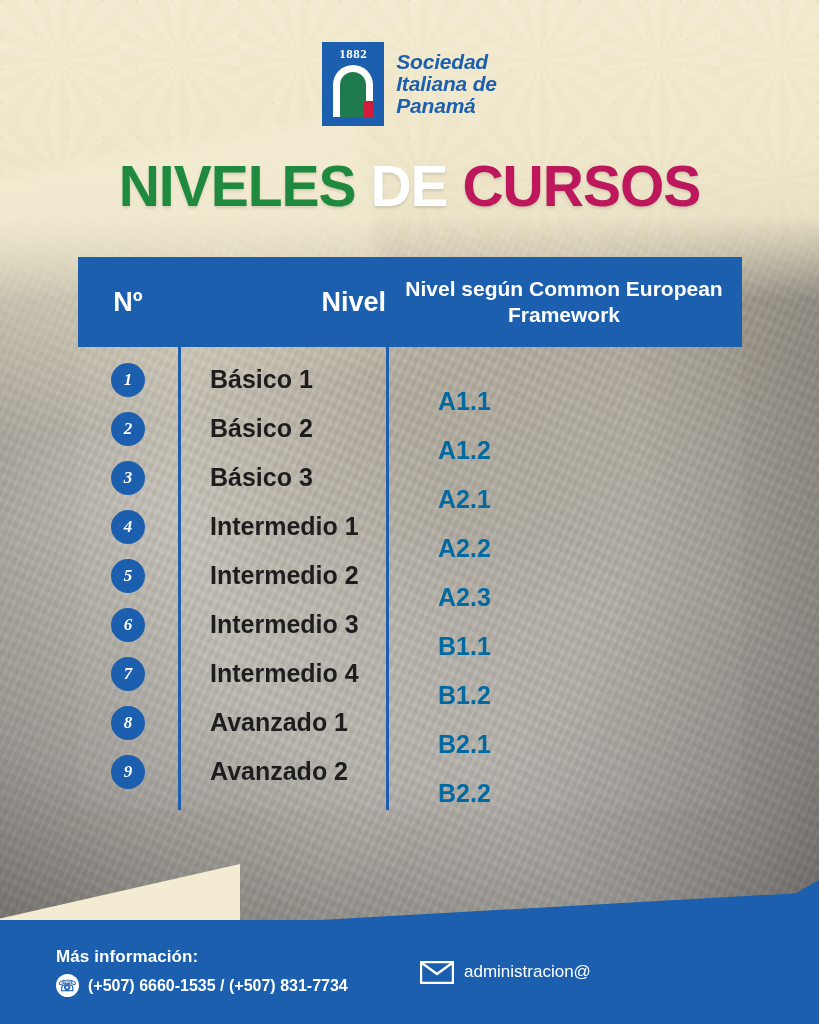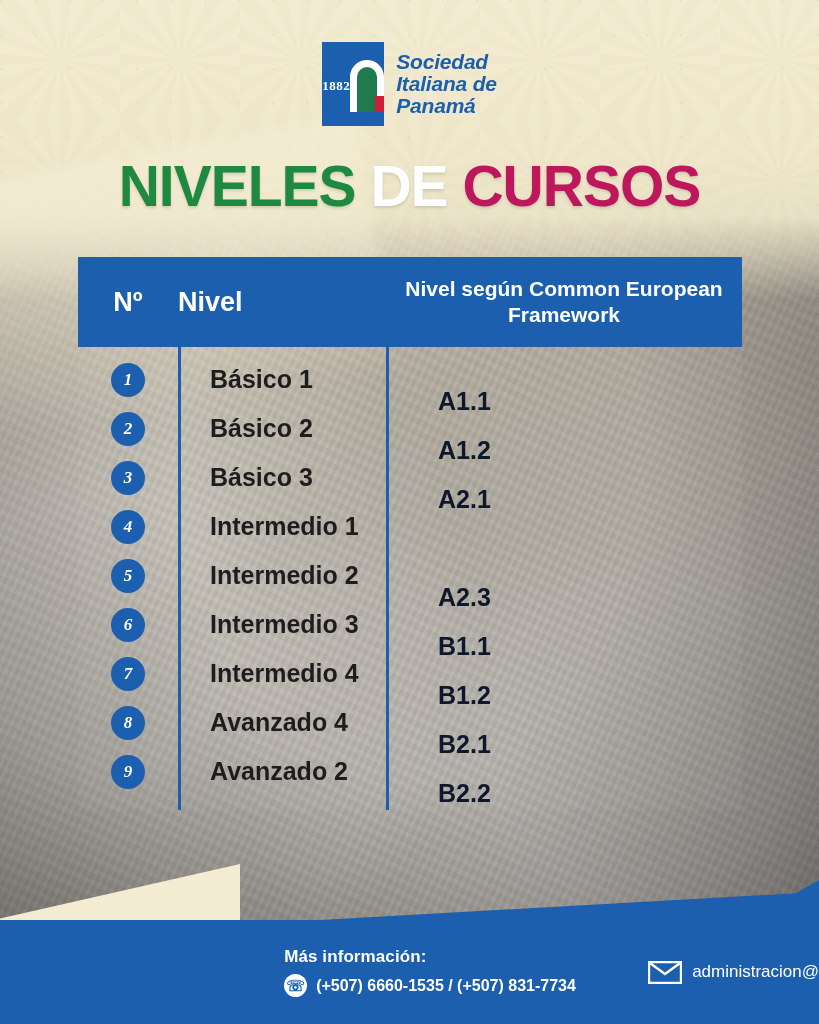--- a/index.html
+++ b/index.html
@@ -78,21 +78,21 @@
     display: flex;
     justify-content: center;
     align-items: center;
     gap: 12px;
   }
   .logo-mark {
     position: relative;
     width: 62px; height: 84px;
     background: #1b5fae;
     display: flex;
-    flex-direction: row;
+    flex-direction: column;
     align-items: center;
   }
   .logo-year {
     color: #fff;
     font-size: 13px;
     font-weight: bold;
     letter-spacing: .5px;
     margin-top: 4px;
     font-family: "Liberation Serif", serif;
   }
@@ -155,21 +155,21 @@
   }
   .c-num   { width: 100px; text-align: center; flex: 0 0 100px; }
   .c-lvl   { width: 208px; flex: 0 0 208px; }
   .c-cef   { flex: 1 1 auto; }
 
   .card-head .c-num,
   .card-head .c-lvl {
     font-size: 27px;
     font-weight: bold;
   }
-  .card-head .c-lvl { text-align: left; }
+  .card-head .c-lvl { text-align: right; }
   .card-head .c-cef {
     font-size: 21px;
     font-weight: bold;
     text-align: center;
     line-height: 1.25;
     padding: 0 10px;
   }
 
   .card-body {
     position: relative;
@@ -217,21 +217,21 @@
     font-size: 25px;
     font-weight: bold;
     color: #1d1d1d;
     white-space: nowrap;
   }
   .cef-cell {
     flex: 1 1 auto;
     padding-left: 52px;
     font-size: 25px;
     font-weight: bold;
-    color: #0f172a;
+    color: #0369a1;
     margin-top: 44px;
   }
 
   
   .footer-shape {
     position: absolute;
     left: 0; right: 0; bottom: 0;
     height: 160px;
   }
   .footer-cream {
@@ -262,21 +262,20 @@
     clip-path: polygon(100% 0, 100% 100%, 0 100%);
   }
 
   .footer-content {
     position: absolute;
     left: 0; right: 0; bottom: 0;
     height: 104px;
     display: flex;
     align-items: center;
     color: #fff;
-    justify-content: flex-end;
   }
   .f-left {
     width: 420px;
     padding-left: 56px;
   }
   .f-label {
     font-size: 17px;
     font-weight: bold;
     margin-bottom: 7px;
     letter-spacing: .1px;
@@ -372,20 +371,21 @@
             <span class="badge">3</span>
           </div>
           <div class="lvl-cell">Básico 3</div>
           <div class="cef-cell">A2.1</div>
         </div>
         <div class="row">
           <div class="badge-cell">
             <span class="badge">4</span>
           </div>
           <div class="lvl-cell">Intermedio 1</div>
+          <div class="cef-cell">A2.2</div>
         </div>
         <div class="row">
           <div class="badge-cell">
             <span class="badge">5</span>
           </div>
           <div class="lvl-cell">Intermedio 2</div>
           <div class="cef-cell">A2.3</div>
         </div>
         <div class="row">
           <div class="badge-cell">
@@ -398,21 +398,21 @@
           <div class="badge-cell">
             <span class="badge">7</span>
           </div>
           <div class="lvl-cell">Intermedio 4</div>
           <div class="cef-cell">B1.2</div>
         </div>
         <div class="row">
           <div class="badge-cell">
             <span class="badge">8</span>
           </div>
-          <div class="lvl-cell">Avanzado 4</div>
+          <div class="lvl-cell">Avanzado 1</div>
           <div class="cef-cell">B2.1</div>
         </div>
         <div class="row">
           <div class="badge-cell">
             <span class="badge">9</span>
           </div>
           <div class="lvl-cell">Avanzado 2</div>
           <div class="cef-cell">B2.2</div>
         </div>
       </div>

